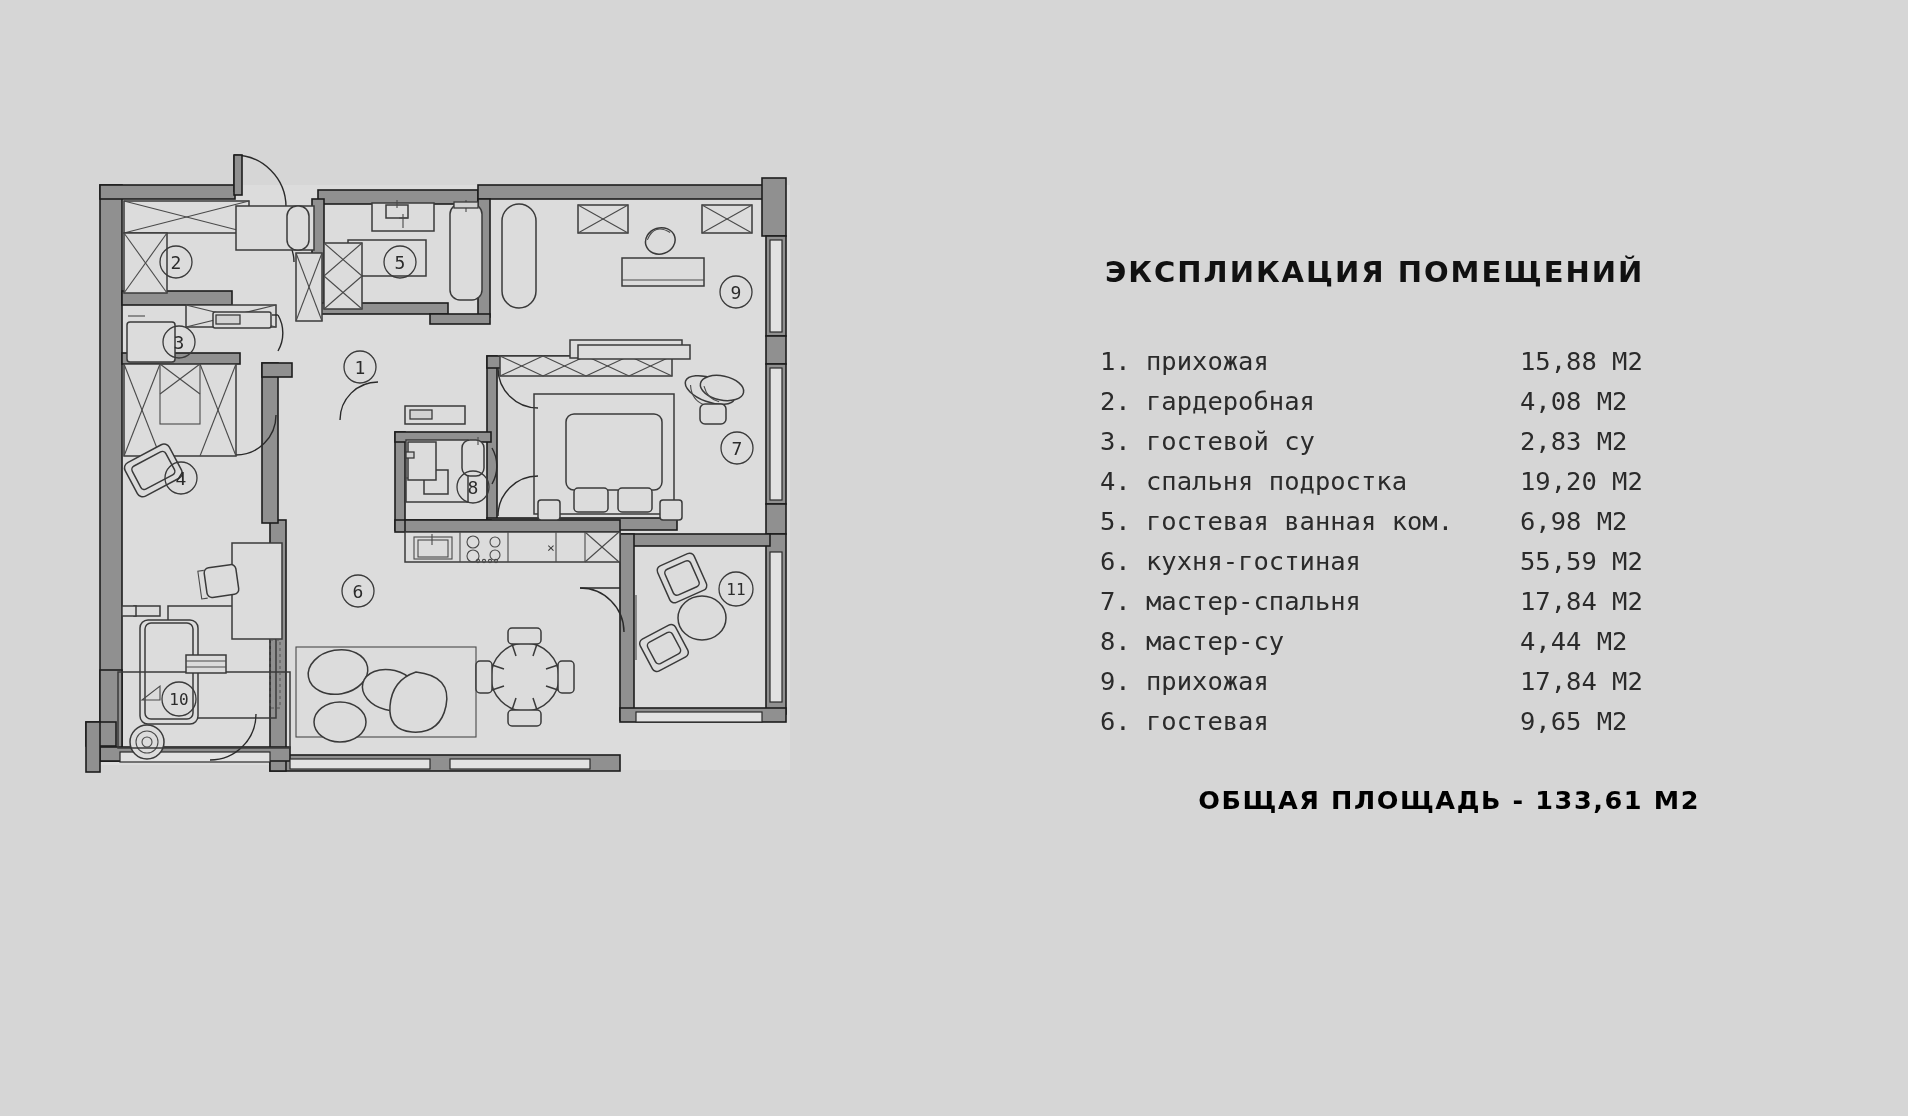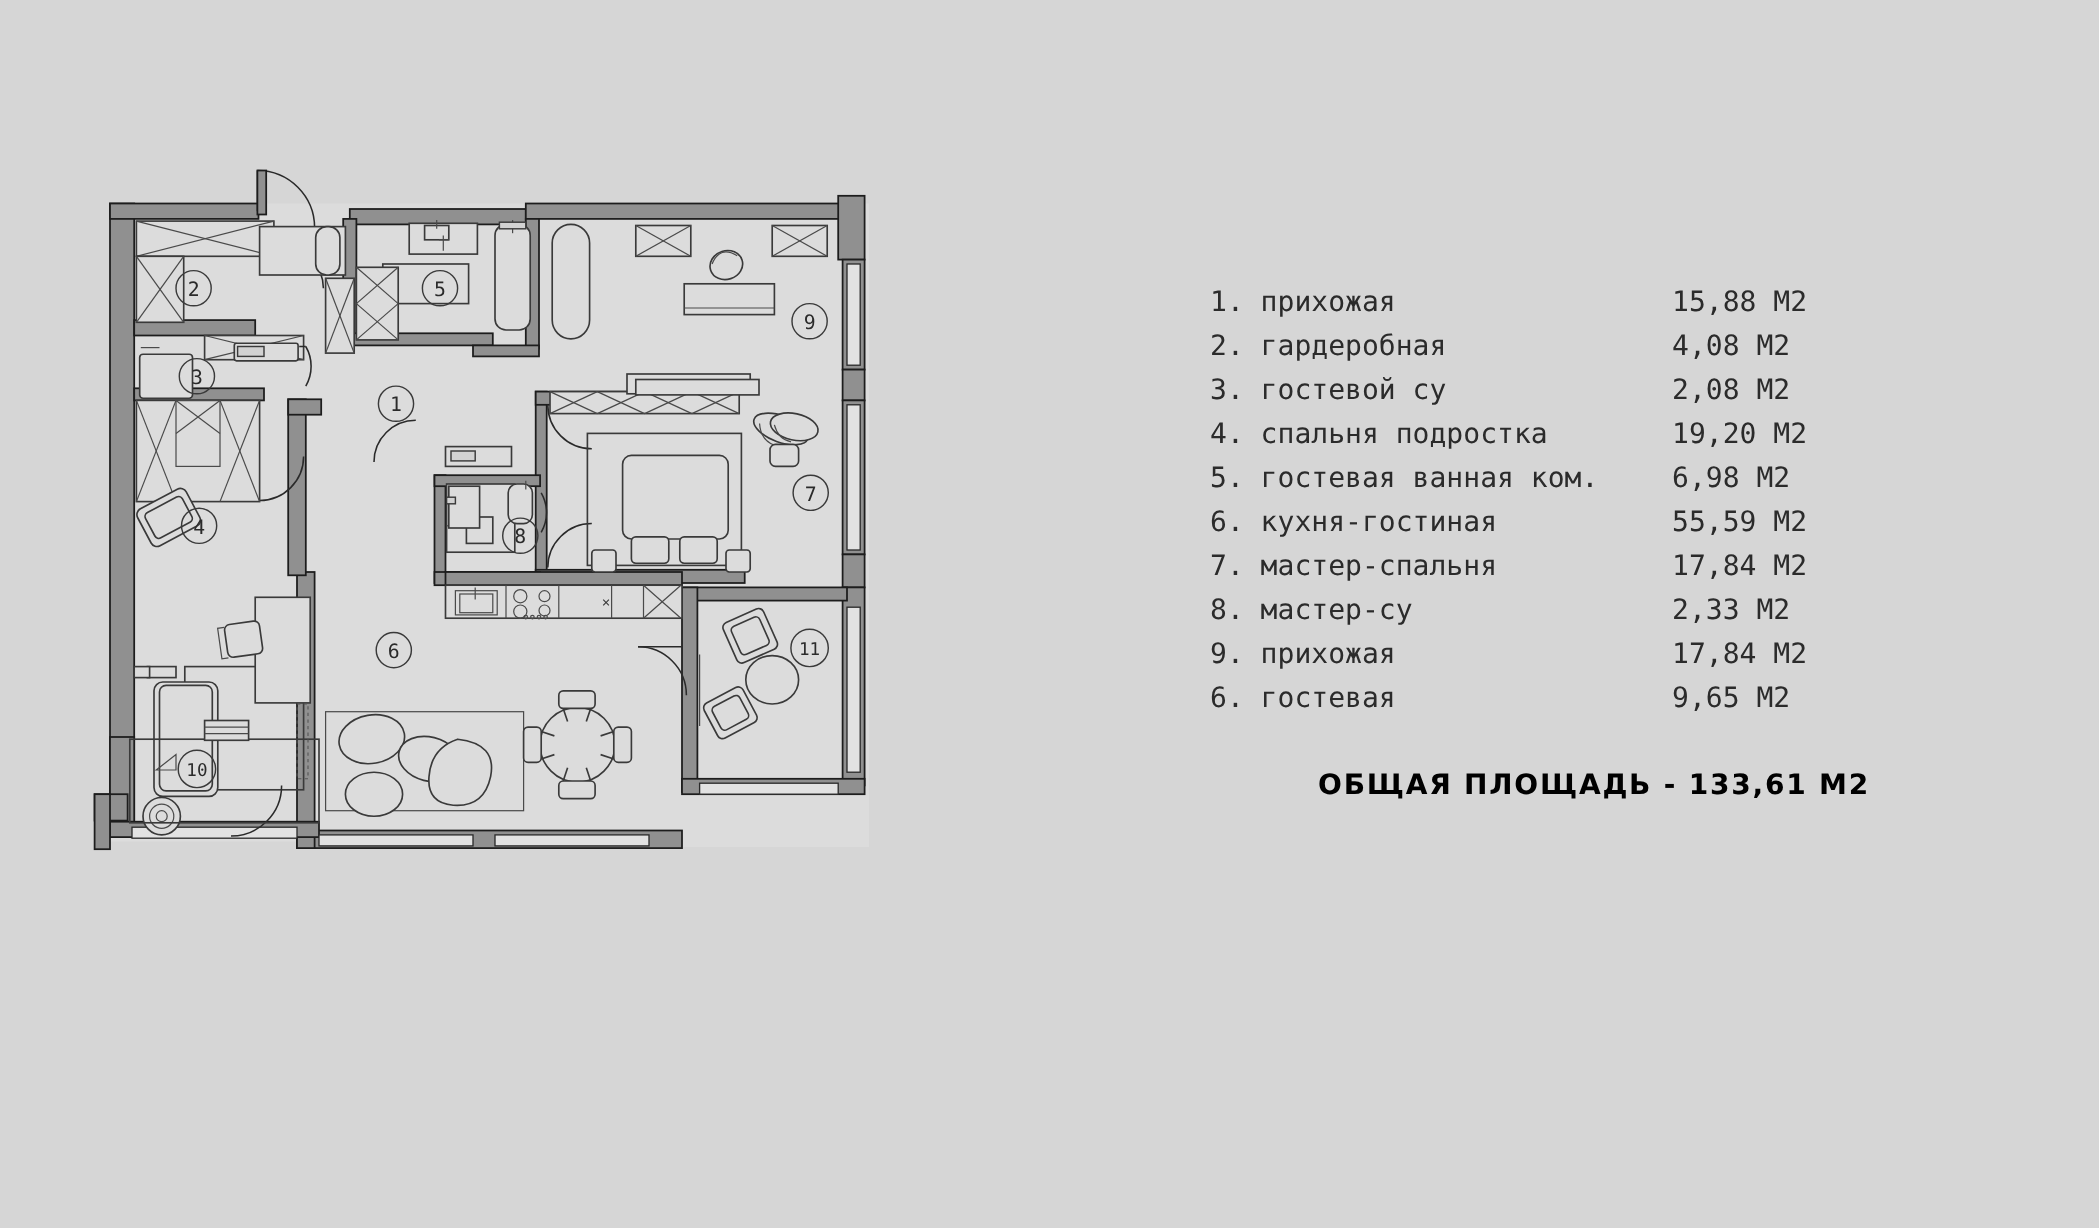--- a/index.html
+++ b/index.html
@@ -426,36 +426,37 @@
         </g>
     <g>
           <circle cx="736" cy="589" r="17" fill="none" stroke="#3a3a3a" stroke-width="1.3"></circle>
           <text class="mkt10" x="736" y="595">11</text>
         </g>
   </g>
 </svg>
 </div>
 
 <div id="legend">
+  <h1>ЭКСПЛИКАЦИЯ ПОМЕЩЕНИЙ</h1>
   <table class="leg">
     <tbody id="leg-body">
         <tr>
           <td class="num">1.</td>
           <td class="nm">прихожая</td>
           <td class="ar">15,88 М2</td>
         </tr>
         <tr>
           <td class="num">2.</td>
           <td class="nm">гардеробная</td>
           <td class="ar">4,08 М2</td>
         </tr>
         <tr>
           <td class="num">3.</td>
           <td class="nm">гостевой су</td>
-          <td class="ar">2,08 М2</td>
+          <td class="ar">2,83 М2</td>
         </tr>
         <tr>
           <td class="num">4.</td>
           <td class="nm">спальня подростка</td>
           <td class="ar">19,20 М2</td>
         </tr>
         <tr>
           <td class="num">5.</td>
           <td class="nm">гостевая ванная ком.</td>
           <td class="ar">6,98 М2</td>
@@ -466,21 +467,21 @@
           <td class="ar">55,59 М2</td>
         </tr>
         <tr>
           <td class="num">7.</td>
           <td class="nm">мастер-спальня</td>
           <td class="ar">17,84 М2</td>
         </tr>
         <tr>
           <td class="num">8.</td>
           <td class="nm">мастер-су</td>
-          <td class="ar">2,33 М2</td>
+          <td class="ar">4,44 М2</td>
         </tr>
         <tr>
           <td class="num">9.</td>
           <td class="nm">прихожая</td>
           <td class="ar">17,84 М2</td>
         </tr>
         <tr>
           <td class="num">6.</td>
           <td class="nm">гостевая</td>
           <td class="ar">9,65 М2</td>

